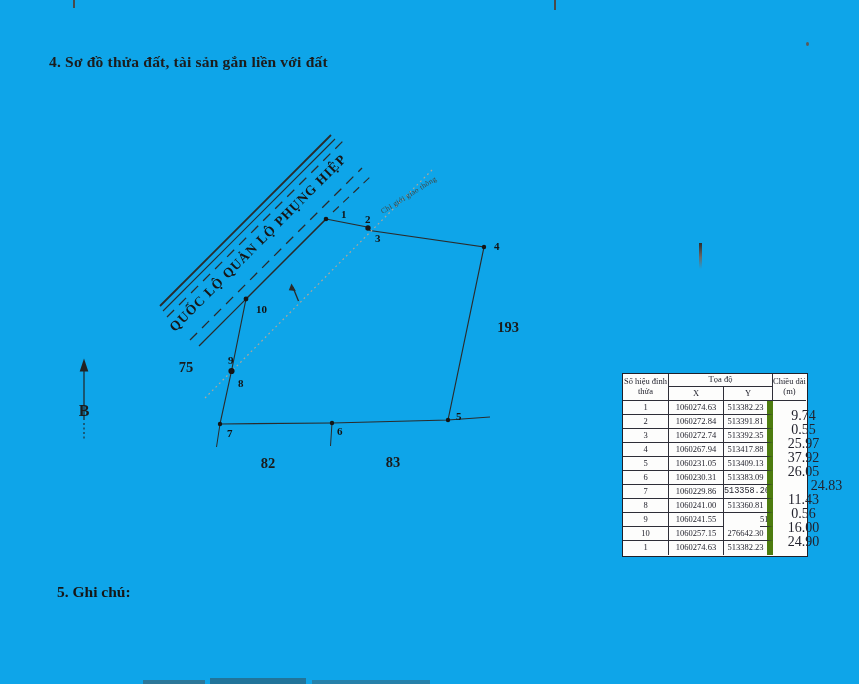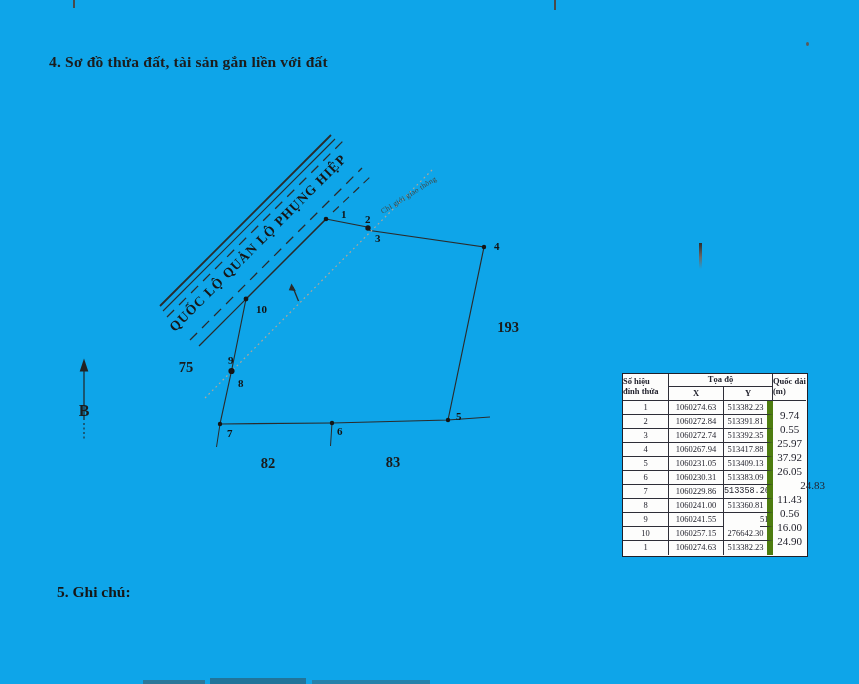--- a/index.html
+++ b/index.html
@@ -11,36 +11,36 @@
                 letter-spacing:.2px; color:#1c1c1c; }
 
   .map-svg { position:absolute; left:0; top:0; }
 
   
   .ctable { position:absolute; left:622px; top:373px; width:186px; height:184px;
             border:1.5px solid #20202a; display:grid;
             grid-template-columns:46px 55px 49px 33px;
             grid-template-rows:13px 14px repeat(11, 14px);
             color:#23232e; background:#fdfdfc; }
-  .hcell { font-size:8.5px; font-weight:bold; display:flex; align-items:center; justify-content:center;
-           line-height:1.12; }
+  .hcell { font-size:8.5px; font-weight:normal; display:flex; align-items:center; justify-content:center;
+           text-align:center; line-height:1.12; }
   .bR { border-right:1px solid #2e2e38; }
   .bB { border-bottom:1px solid #2e2e38; }
   #h-vertex { grid-area:1 / 1 / span 2 / auto; }
   #h-coords { grid-area:1 / 2 / auto / span 2; }
   #h-x { grid-area:2 / 2; }
   #h-y { grid-area:2 / 3; }
   #h-length { grid-area:1 / 4 / span 2 / auto; }
   .tcell { font-size:8.5px; text-align:center; line-height:13.5px; overflow:hidden; }
   .c-id { border-right:1px solid #2e2e38; border-bottom:1px solid #2e2e38; }
   .c-xv { border-right:1px solid #2e2e38; border-bottom:1px solid #2e2e38; }
   .c-yv { border-right:6px solid #4d7c0f; border-bottom:1px solid #2e2e38; }
   .tcell.last { border-bottom:none; }
   .len-cell { grid-area:3 / 4 / span 11 / auto; position:relative; }
-  .len-val { position:absolute; left:0; width:100%; text-align:center; font-size:11px;
+  .len-val { position:absolute; left:14px; width:100%; text-align:center; font-size:14px;
              line-height:11px; color:#23232e; }
 
   
   .notes-heading { position:absolute; left:57px; top:583px; font-size:15.5px; font-weight:bold; color:#161616; }
   .notes-text { position:absolute; left:57px; top:605px; width:745px; font-size:15.5px; color:#141414; }
 
   
   .road-label { font-family:"Liberation Serif","DejaVu Serif",serif; font-size:13.5px; font-weight:bold;
                 letter-spacing:1px; fill:#161616; }
   .cg-label { font-family:"Liberation Serif","DejaVu Serif",serif; font-size:7.5px; fill:#45453e;
@@ -123,21 +123,21 @@
         <text x="393" y="467" class="plabel">83</text>
         <text x="508" y="332" class="plabel">193</text>
       </g>
   </svg>
 
   <div class="ctable" id="coord-grid">
     <div class="hcell bR bB" id="h-vertex">Số hiệu đỉnh thửa</div>
     <div class="hcell bR bB" id="h-coords">Tọa độ</div>
     <div class="hcell bR bB" id="h-x">X</div>
     <div class="hcell bR bB" id="h-y">Y</div>
-    <div class="hcell bB" id="h-length">Quốc dài (m)</div>
+    <div class="hcell bB" id="h-length">Chiều dài (m)</div>
     <div class="tcell c-id" style="grid-area: 3 / 1;">1</div>
       <div class="tcell c-xv" style="grid-area: 3 / 2;">1060274.63</div>
       <div class="tcell c-yv" style="grid-area: 3 / 3;">513382.23</div>
       <div class="tcell c-id" style="grid-area: 4 / 1;">2</div>
       <div class="tcell c-xv" style="grid-area: 4 / 2;">1060272.84</div>
       <div class="tcell c-yv" style="grid-area: 4 / 3;">513391.81</div>
       <div class="tcell c-id" style="grid-area: 5 / 1;">3</div>
       <div class="tcell c-xv" style="grid-area: 5 / 2;">1060272.74</div>
       <div class="tcell c-yv" style="grid-area: 5 / 3;">513392.35</div>
       <div class="tcell c-id" style="grid-area: 6 / 1;">4</div>

